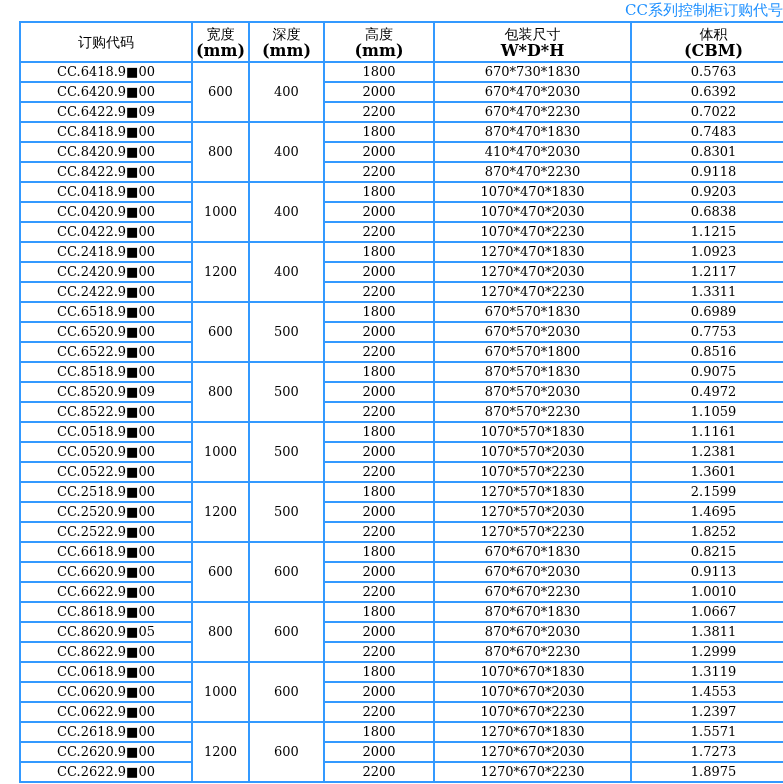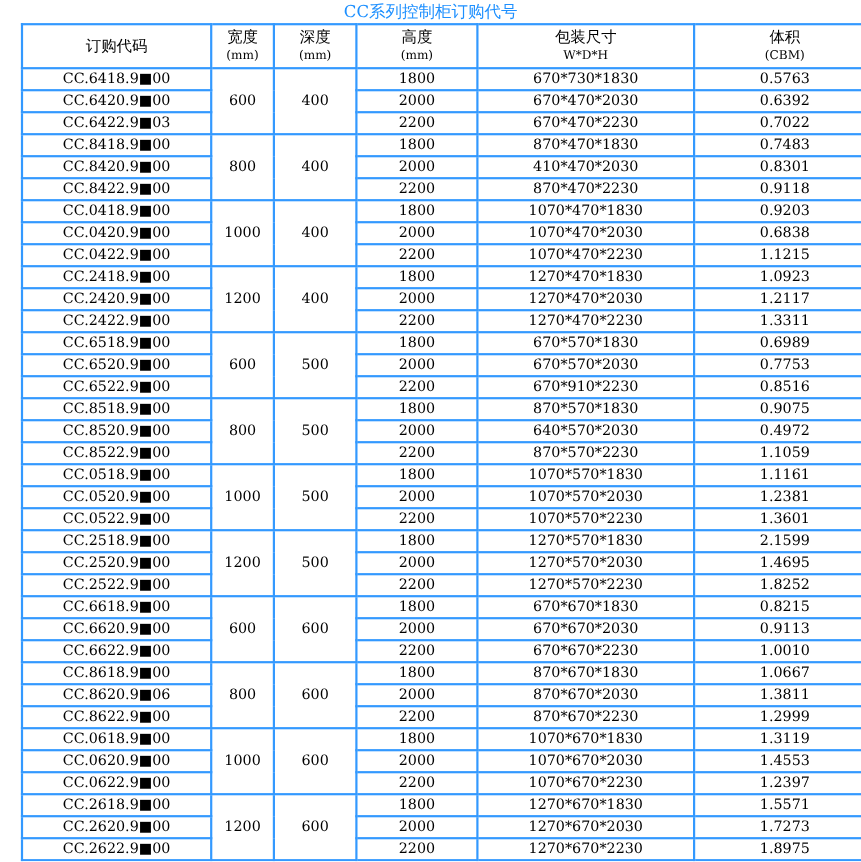--- a/index.html
+++ b/index.html
@@ -6,21 +6,21 @@
     margin: 0;
     padding: 0;
     background: #ffffff;
     width: 783px;
   }
   body {
     font-family: "DejaVu Serif", "Liberation Serif", serif;
     color: #000000;
   }
   .page-title {
-    text-align: center;
+    text-align: right;
     color: #1E90FF;
     font-size: 15px;
     line-height: 21px;
     height: 21px;
     white-space: nowrap;
   }
   table.order-table {
     border-collapse: collapse;
     table-layout: fixed;
     width: 776px;
@@ -41,22 +41,23 @@
     overflow: hidden;
     font-size: 13px;
   }
   thead th {
     font-weight: normal;
     height: 38px;
     font-size: 14px;
     line-height: 17px;
   }
   thead .sub {
-    font-size: 11px;
+    font-size: 16px;
     line-height: 15px;
+    font-weight: bold;
   }
   tbody td {
     height: 18px;
     line-height: 18px;
   }
 </style>
 </head>
 <body>
 
 <div class="page-title">CC系列控制柜订购代号</div>
@@ -106,21 +107,21 @@
         <td>670*730*1830</td>
         <td>0.5763</td>
       </tr>
       <tr>
         <td>CC.6420.9■00</td>
         <td>2000</td>
         <td>670*470*2030</td>
         <td>0.6392</td>
       </tr>
       <tr>
-        <td>CC.6422.9■03</td>
+        <td>CC.6422.9■09</td>
         <td>2200</td>
         <td>670*470*2230</td>
         <td>0.7022</td>
       </tr>
       <tr>
         <td>CC.8418.9■00</td>
         <td rowspan="3">800</td>
         <td rowspan="3">400</td>
         <td>1800</td>
         <td>870*470*1830</td>
@@ -188,35 +189,35 @@
       </tr>
       <tr>
         <td>CC.6520.9■00</td>
         <td>2000</td>
         <td>670*570*2030</td>
         <td>0.7753</td>
       </tr>
       <tr>
         <td>CC.6522.9■00</td>
         <td>2200</td>
-        <td>670*910*2230</td>
+        <td>670*570*1800</td>
         <td>0.8516</td>
       </tr>
       <tr>
         <td>CC.8518.9■00</td>
         <td rowspan="3">800</td>
         <td rowspan="3">500</td>
         <td>1800</td>
         <td>870*570*1830</td>
         <td>0.9075</td>
       </tr>
       <tr>
-        <td>CC.8520.9■00</td>
-        <td>2000</td>
-        <td>640*570*2030</td>
+        <td>CC.8520.9■09</td>
+        <td>2000</td>
+        <td>870*570*2030</td>
         <td>0.4972</td>
       </tr>
       <tr>
         <td>CC.8522.9■00</td>
         <td>2200</td>
         <td>870*570*2230</td>
         <td>1.1059</td>
       </tr>
       <tr>
         <td>CC.0518.9■00</td>
@@ -280,21 +281,21 @@
       </tr>
       <tr>
         <td>CC.8618.9■00</td>
         <td rowspan="3">800</td>
         <td rowspan="3">600</td>
         <td>1800</td>
         <td>870*670*1830</td>
         <td>1.0667</td>
       </tr>
       <tr>
-        <td>CC.8620.9■06</td>
+        <td>CC.8620.9■05</td>
         <td>2000</td>
         <td>870*670*2030</td>
         <td>1.3811</td>
       </tr>
       <tr>
         <td>CC.8622.9■00</td>
         <td>2200</td>
         <td>870*670*2230</td>
         <td>1.2999</td>
       </tr>

